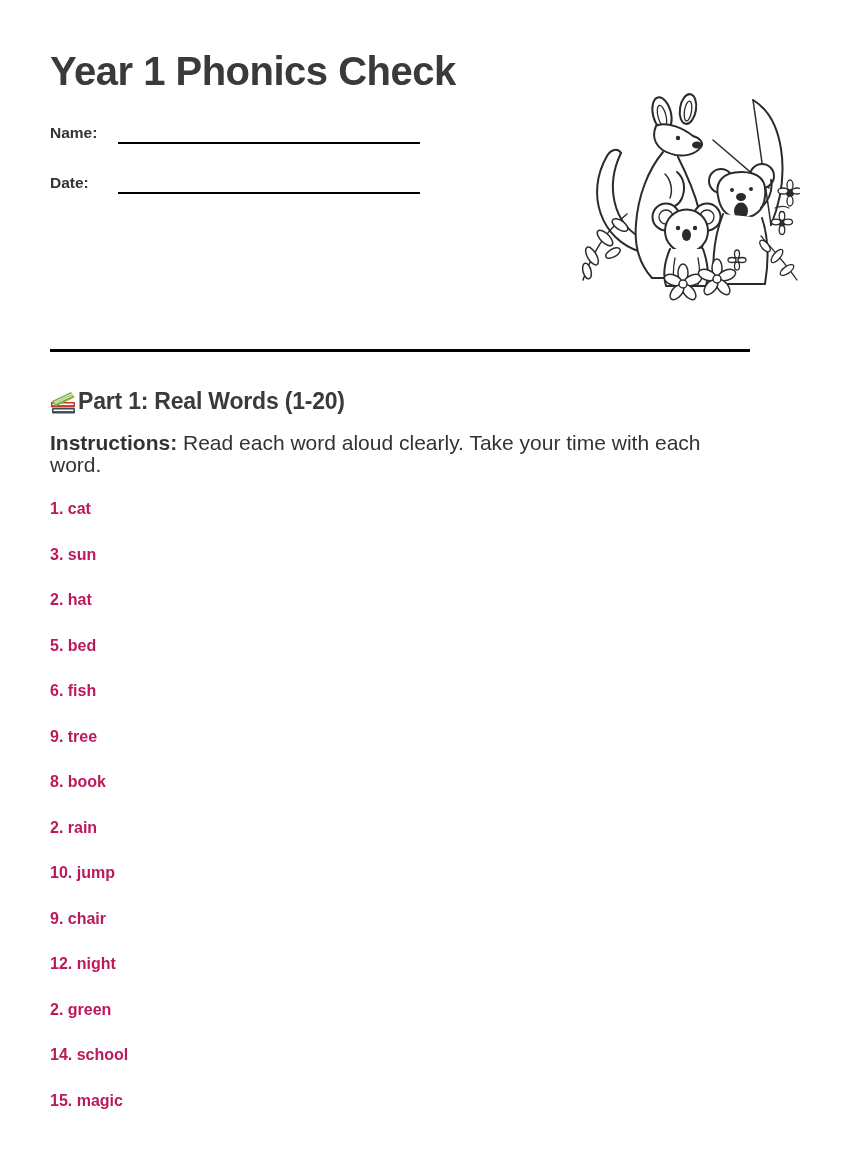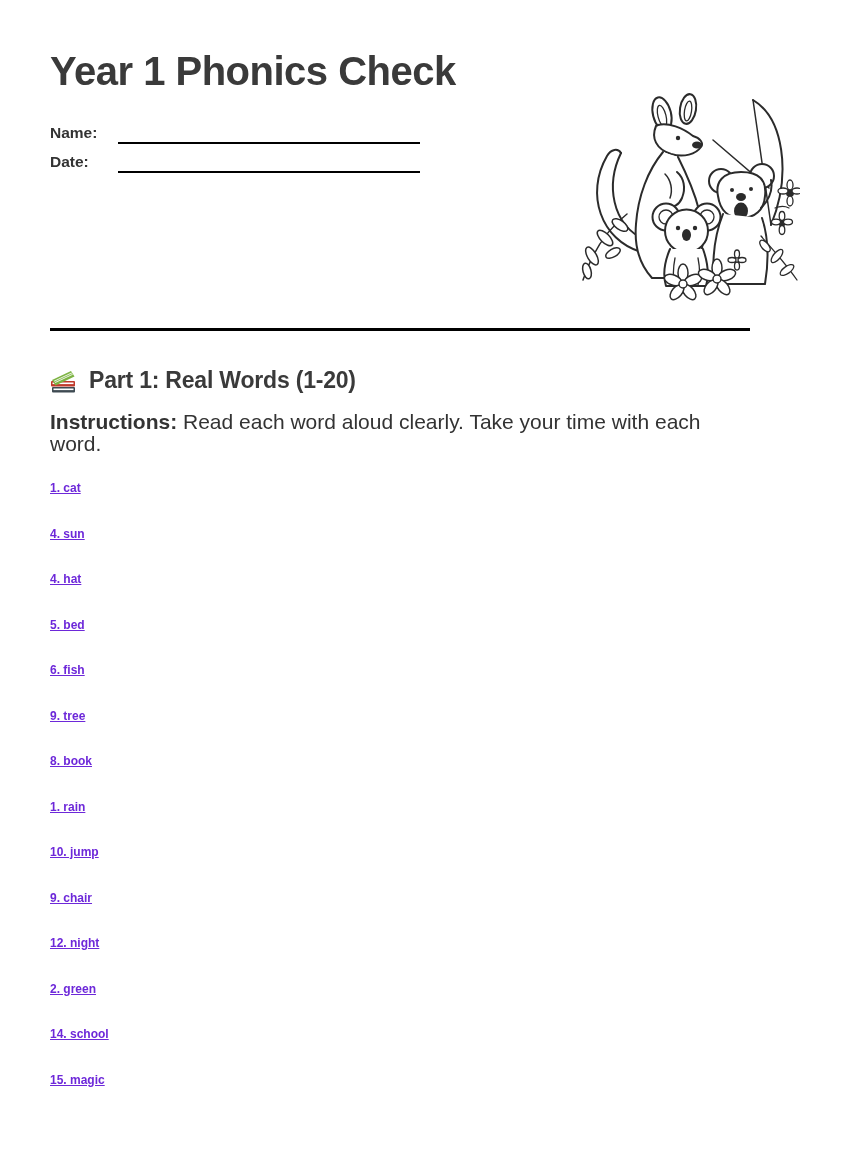--- a/index.html
+++ b/index.html
@@ -23,21 +23,21 @@
     font-weight: 800;
     letter-spacing: -0.5px;
     color: #3a3a3a;
   }
   .field-row {
     display: flex;
     align-items: flex-end;
     width: 370px;
   }
   .field-row.name { margin-top: 26px; }
-  .field-row.date { margin-top: 7px; }
+  .field-row.date { margin-top: 28px; }
   .field-label {
     width: 68px;
     font-size: 15.5px;
     font-weight: 700;
     color: #333333;
     line-height: 22px;
     flex: 0 0 68px;
   }
   .field-line {
     flex: 1;
@@ -54,47 +54,45 @@
   .divider {
     margin-top: 155px;
     height: 3px;
     background: #000000;
     width: 100%;
   }
   .part-heading {
     margin-top: 36px;
     display: flex;
     align-items: center;
-    gap: 11px;
   }
   .part-heading-text {
     font-size: 23px;
     font-weight: 800;
     color: #3a3a3a;
     letter-spacing: -0.2px;
   }
   .books-icon { width: 28px; height: 27px; flex: 0 0 28px; }
   .instructions {
     margin-top: 17px;
     font-size: 21px;
     line-height: 22px;
     color: #333333;
   }
   .instructions b { font-weight: 700; }
   .word-list {
     list-style: none;
     margin-top: 23px;
   }
   .word-list li {
-    font-size: 12px;
+    font-size: 16px;
     line-height: 20px;
     font-weight: 700;
-    color: #6d28d9;
+    color: #be185d;
     margin-bottom: 25.5px;
-    text-decoration: underline;
   }
   svg.lineart * { vector-effect: non-scaling-stroke; }
 </style>
 </head>
 <body>
 
 <div class="page">
 
   <h1 class="doc-title">Year 1 Phonics Check</h1>
 
@@ -238,27 +236,27 @@
         <path d="M 4.6,14.9 L 22.1,6.7" stroke="#7cb342" stroke-width="0.8"></path>
       </svg>
     </span>
     <span class="part-heading-text">Part 1: Real Words (1-20)</span>
   </div>
 
   <p class="instructions"><b>Instructions:</b><span> Read each word aloud clearly. Take your time with each word.</span></p>
 
   <ul class="word-list">
       <li>1. cat</li>
-      <li>4. sun</li>
-      <li>4. hat</li>
+      <li>3. sun</li>
+      <li>2. hat</li>
       <li>5. bed</li>
       <li>6. fish</li>
       <li>9. tree</li>
       <li>8. book</li>
-      <li>1. rain</li>
+      <li>2. rain</li>
       <li>10. jump</li>
       <li>9. chair</li>
       <li>12. night</li>
       <li>2. green</li>
       <li>14. school</li>
       <li>15. magic</li>
     </ul>
 
 </div>
 

